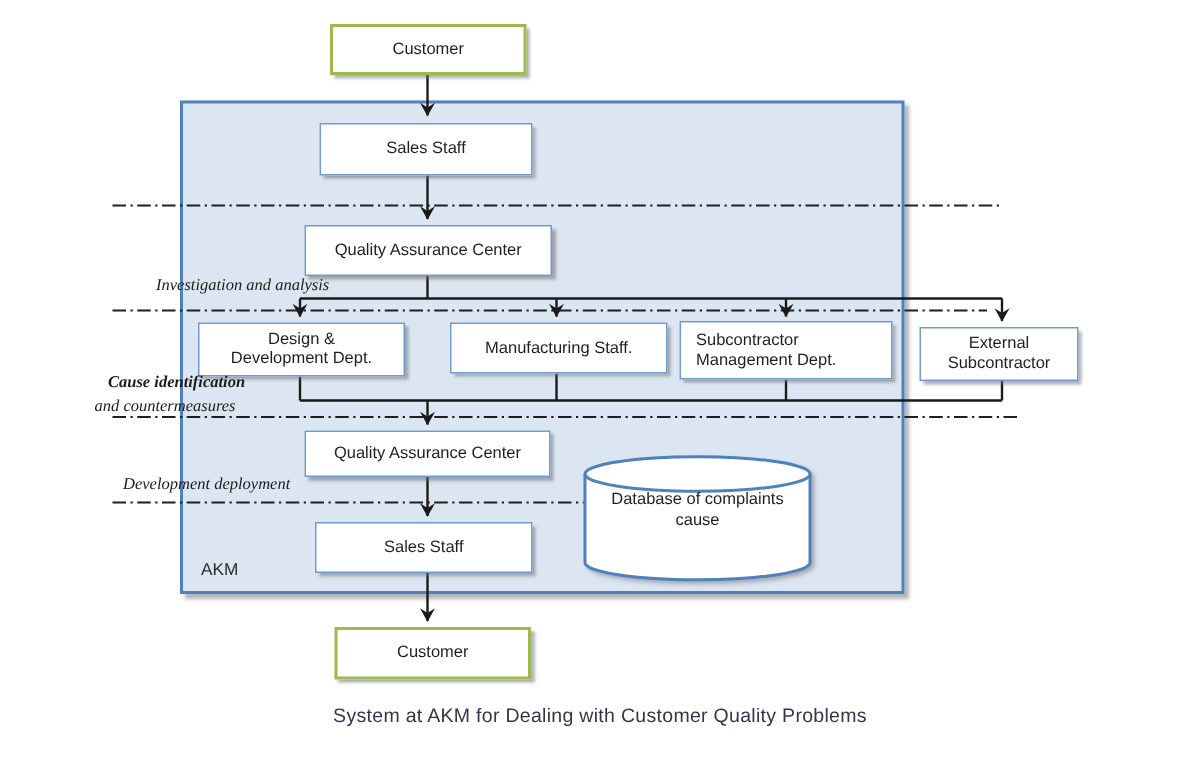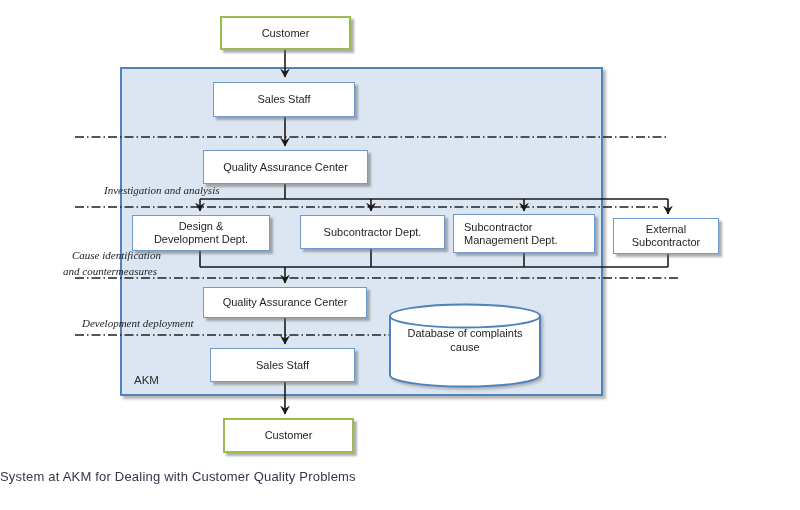--- a/index.html
+++ b/index.html
@@ -27,21 +27,21 @@
   }
   .akm-label{position:absolute;left:134px;top:374px;z-index:3;font-size:11.5px;color:#2c2c2c;}
   .cylinder{position:absolute;left:388px;top:303px;width:154px;height:86px;z-index:3;}
   .cylinder svg{filter:drop-shadow(2px 2px 1.5px rgba(110,110,110,.5));}
   .cylinder-text{
     position:absolute;left:0;top:24px;width:154px;z-index:4;
     font-size:11px;line-height:13.5px;text-align:center;color:#1f1f1f;
   }
   .cylinder-text span{display:block;}
   .caption{
-    position:absolute;left:0;top:469px;width:800px;z-index:3;
+    position:absolute;left:0;top:469px;width:800px;z-index:3;text-align:center;
     font-size:13px;letter-spacing:.2px;color:#33364a;
   }
 </style>
 </head>
 <body>
 
 <div class="stage">
 
   <div class="akm-container"></div>
 
@@ -93,21 +93,21 @@
   <div class="node" style="left:203px;top:150px;width:163px;height:32px;">
     <span>Quality Assurance Center</span>
   </div>
 
   <div class="node" style="left:132px;top:215px;width:136px;height:34px;">
     <span>Design &amp;</span>
     <span>Development Dept.</span>
   </div>
 
   <div class="node" style="left:300px;top:215px;width:143px;height:32px;">
-    <span>Subcontractor Dept.</span>
+    <span>Manufacturing Staff.</span>
   </div>
 
   <div class="node left-align" style="left:453px;top:214px;width:142px;height:39px;">
     <span>Subcontractor</span>
     <span>Management Dept.</span>
   </div>
 
   <div class="node" style="left:613px;top:218px;width:104px;height:34px;">
     <span>External</span>
     <span>Subcontractor</span>
@@ -130,21 +130,21 @@
       <path d="M2,13 v59 a75,11.5 0 0 0 150,0 v-59" fill="#ffffff" stroke="#4f81bd" stroke-width="2"></path>
       <ellipse cx="77" cy="13" rx="75" ry="11.5" fill="#ffffff" stroke="#4f81bd" stroke-width="2"></ellipse>
     </svg>
     <div class="cylinder-text">
       <span>Database of complaints</span>
       <span>cause</span>
     </div>
   </div>
 
   <div class="stage-label" style="left:104px;top:184px;">Investigation and analysis</div>
-  <div class="stage-label" style="left:72px;top:249px;">Cause identification</div>
+  <div class="stage-label" style="left:72px;top:249px;font-weight:bold;">Cause identification</div>
   <div class="stage-label" style="left:63px;top:265px;">and countermeasures</div>
   <div class="stage-label" style="left:82px;top:317px;">Development deployment</div>
 
   <div class="akm-label">AKM</div>
 
   <div class="caption">System at AKM for Dealing with Customer Quality Problems</div>
 
 </div>
 
 </body></html>

